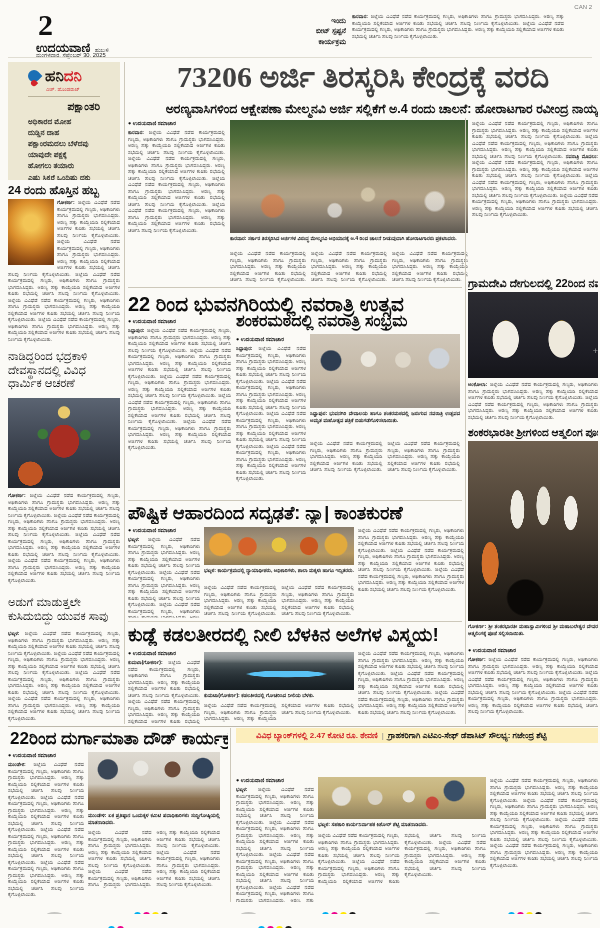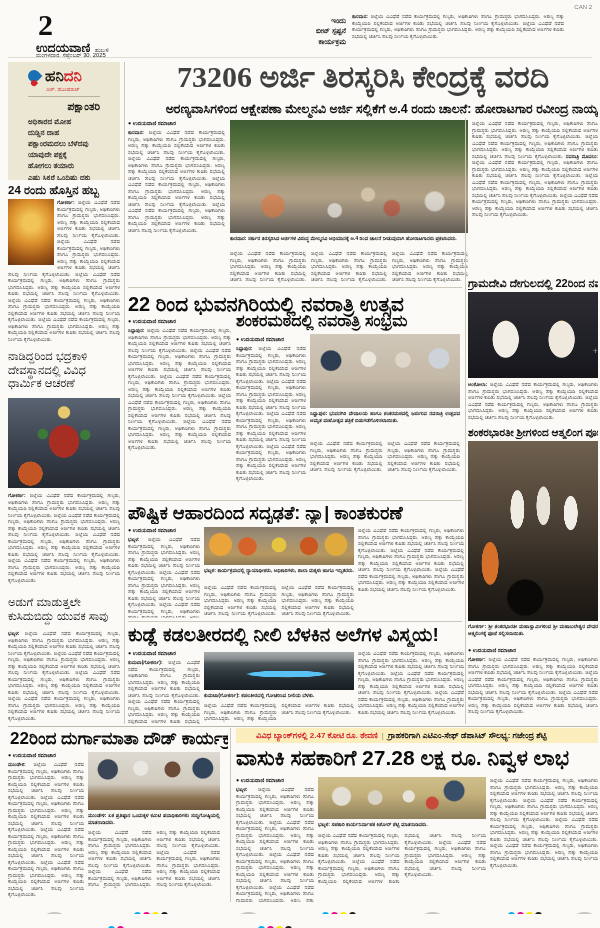--- a/index.html
+++ b/index.html
@@ -235,21 +235,20 @@
   <div class="abs cap" style="left:88px;top:812px;width:132px;height:15px">ಮುಂಡೇಳಿ: ಏಕ ಪ್ರತಿಷ್ಠಾನ ಒಂದುಕ್ಕಳ ಕಮಿಟಿ ಪದಾಧಿಕಾರಿಗಳು ಸುದ್ದಿಗೋಷ್ಠಿಯಲ್ಲಿ ಮಾತನಾಡಿದರು.</div>
   <div class="abs tiny cols2" style="left:88px;top:829px;width:132px;height:73px"><span>ಜಿಲ್ಲೆಯ ವಿವಿಧೆಡೆ ನಡೆದ ಕಾರ್ಯಕ್ರಮದಲ್ಲಿ ಗಣ್ಯರು, ಅಧಿಕಾರಿಗಳು ಹಾಗೂ ಗ್ರಾಮಸ್ಥರು ಭಾಗವಹಿಸಿದ್ದರು. ಅರಣ್ಯ ಹಕ್ಕು ಕಾಯ್ದೆಯಡಿ ಸಲ್ಲಿಕೆಯಾದ ಅರ್ಜಿಗಳ ಕುರಿತು ಸಭೆಯಲ್ಲಿ ಚರ್ಚಿಸಿ ಹಲವು ನಿರ್ಣಯ ಕೈಗೊಳ್ಳಲಾಯಿತು. ಜಿಲ್ಲೆಯ ವಿವಿಧೆಡೆ ನಡೆದ ಕಾರ್ಯಕ್ರಮದಲ್ಲಿ ಗಣ್ಯರು, ಅಧಿಕಾರಿಗಳು ಹಾಗೂ ಗ್ರಾಮಸ್ಥರು ಭಾಗವಹಿಸಿದ್ದರು. ಅರಣ್ಯ ಹಕ್ಕು ಕಾಯ್ದೆಯಡಿ ಸಲ್ಲಿಕೆಯಾದ ಅರ್ಜಿಗಳ ಕುರಿತು ಸಭೆಯಲ್ಲಿ ಚರ್ಚಿಸಿ ಹಲವು ನಿರ್ಣಯ ಕೈಗೊಳ್ಳಲಾಯಿತು. ಜಿಲ್ಲೆಯ ವಿವಿಧೆಡೆ ನಡೆದ ಕಾರ್ಯಕ್ರಮದಲ್ಲಿ ಗಣ್ಯರು, ಅಧಿಕಾರಿಗಳು ಹಾಗೂ ಗ್ರಾಮಸ್ಥರು ಭಾಗವಹಿಸಿದ್ದರು. ಅರಣ್ಯ ಹಕ್ಕು ಕಾಯ್ದೆಯಡಿ ಸಲ್ಲಿಕೆಯಾದ ಅರ್ಜಿಗಳ ಕುರಿತು ಸಭೆಯಲ್ಲಿ ಚರ್ಚಿಸಿ ಹಲವು ನಿರ್ಣಯ ಕೈಗೊಳ್ಳಲಾಯಿತು. </span></div>
 
   <div class="vrule" style="left:230px;top:728px;height:174px"></div>
 
   <div class="abs kicker" style="left:236px;top:728px;width:362px;height:15px">
     <span class="kr">ವಿವಿಧ ಬ್ಯಾಂಕ್‌ಗಳಲ್ಲಿ 2.47 ಕೋಟಿ ರೂ. ಠೇವಣಿ</span>
     <span class="sep">|</span>
     <span class="kb">ಗ್ರಾಹಕರಿಗಾಗಿ ಎಟಿಎಂ-ಸೇಫ್ ಡೆಪಾಸಿಟ್ ಸೌಲಭ್ಯ: ಗಜೇಂದ್ರ ಶೆಟ್ಟಿ</span>
   </div>
-  <div class="abs h" style="left:236px;top:746px;width:362px;height:27px;font-size:21px">ವಾಸುಕಿ ಸಹಕಾರಿಗೆ 27.28 ಲಕ್ಷ ರೂ. ನಿವ್ವಳ ಲಾಭ</div>
   <div class="abs tiny" style="left:236px;top:777px;width:78px;height:125px">
     <div class="byline"><span>●</span> <span>ಉದಯವಾಣಿ ಸಮಾಚಾರ</span></div>
     <span class="lead">ಭಟ್ಕಳ:</span> <span>ಜಿಲ್ಲೆಯ ವಿವಿಧೆಡೆ ನಡೆದ ಕಾರ್ಯಕ್ರಮದಲ್ಲಿ ಗಣ್ಯರು, ಅಧಿಕಾರಿಗಳು ಹಾಗೂ ಗ್ರಾಮಸ್ಥರು ಭಾಗವಹಿಸಿದ್ದರು. ಅರಣ್ಯ ಹಕ್ಕು ಕಾಯ್ದೆಯಡಿ ಸಲ್ಲಿಕೆಯಾದ ಅರ್ಜಿಗಳ ಕುರಿತು ಸಭೆಯಲ್ಲಿ ಚರ್ಚಿಸಿ ಹಲವು ನಿರ್ಣಯ ಕೈಗೊಳ್ಳಲಾಯಿತು. ಜಿಲ್ಲೆಯ ವಿವಿಧೆಡೆ ನಡೆದ ಕಾರ್ಯಕ್ರಮದಲ್ಲಿ ಗಣ್ಯರು, ಅಧಿಕಾರಿಗಳು ಹಾಗೂ ಗ್ರಾಮಸ್ಥರು ಭಾಗವಹಿಸಿದ್ದರು. ಅರಣ್ಯ ಹಕ್ಕು ಕಾಯ್ದೆಯಡಿ ಸಲ್ಲಿಕೆಯಾದ ಅರ್ಜಿಗಳ ಕುರಿತು ಸಭೆಯಲ್ಲಿ ಚರ್ಚಿಸಿ ಹಲವು ನಿರ್ಣಯ ಕೈಗೊಳ್ಳಲಾಯಿತು. ಜಿಲ್ಲೆಯ ವಿವಿಧೆಡೆ ನಡೆದ ಕಾರ್ಯಕ್ರಮದಲ್ಲಿ ಗಣ್ಯರು, ಅಧಿಕಾರಿಗಳು ಹಾಗೂ ಗ್ರಾಮಸ್ಥರು ಭಾಗವಹಿಸಿದ್ದರು. ಅರಣ್ಯ ಹಕ್ಕು ಕಾಯ್ದೆಯಡಿ ಸಲ್ಲಿಕೆಯಾದ ಅರ್ಜಿಗಳ ಕುರಿತು ಸಭೆಯಲ್ಲಿ ಚರ್ಚಿಸಿ ಹಲವು ನಿರ್ಣಯ ಕೈಗೊಳ್ಳಲಾಯಿತು. ಜಿಲ್ಲೆಯ ವಿವಿಧೆಡೆ ನಡೆದ ಕಾರ್ಯಕ್ರಮದಲ್ಲಿ ಗಣ್ಯರು, ಅಧಿಕಾರಿಗಳು ಹಾಗೂ ಗ್ರಾಮಸ್ಥರು ಭಾಗವಹಿಸಿದ್ದರು. ಅರಣ್ಯ ಹಕ್ಕು ಕಾಯ್ದೆಯಡಿ ಸಲ್ಲಿಕೆಯಾದ ಅರ್ಜಿಗಳ ಕುರಿತು ಸಭೆಯಲ್ಲಿ ಚರ್ಚಿಸಿ ಹಲವು ನಿರ್ಣಯ ಕೈಗೊಳ್ಳಲಾಯಿತು. </span>
   </div>
   <div class="photo ph-vasuki" style="left:318px;top:777px;width:168px;height:42px"></div>
   <div class="abs cap" style="left:318px;top:821px;width:168px;height:9px;white-space:nowrap">ಭಟ್ಕಳ: ಸಹಕಾರಿ ಕಾರ್ಯನಿರ್ವಾಹಕ ಕಿಶೋರ್ ಶೆಟ್ಟಿ ಮಾತನಾಡಿದರು.</div>
   <div class="abs tiny cols2" style="left:318px;top:832px;width:168px;height:70px"><span>ಜಿಲ್ಲೆಯ ವಿವಿಧೆಡೆ ನಡೆದ ಕಾರ್ಯಕ್ರಮದಲ್ಲಿ ಗಣ್ಯರು, ಅಧಿಕಾರಿಗಳು ಹಾಗೂ ಗ್ರಾಮಸ್ಥರು ಭಾಗವಹಿಸಿದ್ದರು. ಅರಣ್ಯ ಹಕ್ಕು ಕಾಯ್ದೆಯಡಿ ಸಲ್ಲಿಕೆಯಾದ ಅರ್ಜಿಗಳ ಕುರಿತು ಸಭೆಯಲ್ಲಿ ಚರ್ಚಿಸಿ ಹಲವು ನಿರ್ಣಯ ಕೈಗೊಳ್ಳಲಾಯಿತು. ಜಿಲ್ಲೆಯ ವಿವಿಧೆಡೆ ನಡೆದ ಕಾರ್ಯಕ್ರಮದಲ್ಲಿ ಗಣ್ಯರು, ಅಧಿಕಾರಿಗಳು ಹಾಗೂ ಗ್ರಾಮಸ್ಥರು ಭಾಗವಹಿಸಿದ್ದರು. ಅರಣ್ಯ ಹಕ್ಕು ಕಾಯ್ದೆಯಡಿ ಸಲ್ಲಿಕೆಯಾದ ಅರ್ಜಿಗಳ ಕುರಿತು ಸಭೆಯಲ್ಲಿ ಚರ್ಚಿಸಿ ಹಲವು ನಿರ್ಣಯ ಕೈಗೊಳ್ಳಲಾಯಿತು. ಜಿಲ್ಲೆಯ ವಿವಿಧೆಡೆ ನಡೆದ ಕಾರ್ಯಕ್ರಮದಲ್ಲಿ ಗಣ್ಯರು, ಅಧಿಕಾರಿಗಳು ಹಾಗೂ ಗ್ರಾಮಸ್ಥರು ಭಾಗವಹಿಸಿದ್ದರು. ಅರಣ್ಯ ಹಕ್ಕು ಕಾಯ್ದೆಯಡಿ ಸಲ್ಲಿಕೆಯಾದ ಅರ್ಜಿಗಳ ಕುರಿತು ಸಭೆಯಲ್ಲಿ ಚರ್ಚಿಸಿ ಹಲವು ನಿರ್ಣಯ ಕೈಗೊಳ್ಳಲಾಯಿತು. </span></div>
   <div class="abs tiny" style="left:490px;top:777px;width:108px;height:125px"><span>ಜಿಲ್ಲೆಯ ವಿವಿಧೆಡೆ ನಡೆದ ಕಾರ್ಯಕ್ರಮದಲ್ಲಿ ಗಣ್ಯರು, ಅಧಿಕಾರಿಗಳು ಹಾಗೂ ಗ್ರಾಮಸ್ಥರು ಭಾಗವಹಿಸಿದ್ದರು. ಅರಣ್ಯ ಹಕ್ಕು ಕಾಯ್ದೆಯಡಿ ಸಲ್ಲಿಕೆಯಾದ ಅರ್ಜಿಗಳ ಕುರಿತು ಸಭೆಯಲ್ಲಿ ಚರ್ಚಿಸಿ ಹಲವು ನಿರ್ಣಯ ಕೈಗೊಳ್ಳಲಾಯಿತು. ಜಿಲ್ಲೆಯ ವಿವಿಧೆಡೆ ನಡೆದ ಕಾರ್ಯಕ್ರಮದಲ್ಲಿ ಗಣ್ಯರು, ಅಧಿಕಾರಿಗಳು ಹಾಗೂ ಗ್ರಾಮಸ್ಥರು ಭಾಗವಹಿಸಿದ್ದರು. ಅರಣ್ಯ ಹಕ್ಕು ಕಾಯ್ದೆಯಡಿ ಸಲ್ಲಿಕೆಯಾದ ಅರ್ಜಿಗಳ ಕುರಿತು ಸಭೆಯಲ್ಲಿ ಚರ್ಚಿಸಿ ಹಲವು ನಿರ್ಣಯ ಕೈಗೊಳ್ಳಲಾಯಿತು. ಜಿಲ್ಲೆಯ ವಿವಿಧೆಡೆ ನಡೆದ ಕಾರ್ಯಕ್ರಮದಲ್ಲಿ ಗಣ್ಯರು, ಅಧಿಕಾರಿಗಳು ಹಾಗೂ ಗ್ರಾಮಸ್ಥರು ಭಾಗವಹಿಸಿದ್ದರು. ಅರಣ್ಯ ಹಕ್ಕು ಕಾಯ್ದೆಯಡಿ ಸಲ್ಲಿಕೆಯಾದ ಅರ್ಜಿಗಳ ಕುರಿತು ಸಭೆಯಲ್ಲಿ ಚರ್ಚಿಸಿ ಹಲವು ನಿರ್ಣಯ ಕೈಗೊಳ್ಳಲಾಯಿತು. ಜಿಲ್ಲೆಯ ವಿವಿಧೆಡೆ ನಡೆದ ಕಾರ್ಯಕ್ರಮದಲ್ಲಿ ಗಣ್ಯರು, ಅಧಿಕಾರಿಗಳು ಹಾಗೂ ಗ್ರಾಮಸ್ಥರು ಭಾಗವಹಿಸಿದ್ದರು. ಅರಣ್ಯ ಹಕ್ಕು ಕಾಯ್ದೆಯಡಿ ಸಲ್ಲಿಕೆಯಾದ ಅರ್ಜಿಗಳ ಕುರಿತು ಸಭೆಯಲ್ಲಿ ಚರ್ಚಿಸಿ ಹಲವು ನಿರ್ಣಯ ಕೈಗೊಳ್ಳಲಾಯಿತು. </span></div>
 
   <div class="abs" style="left:46px;top:905px;width:30px;height:9px"><span class="oval"></span></div>

